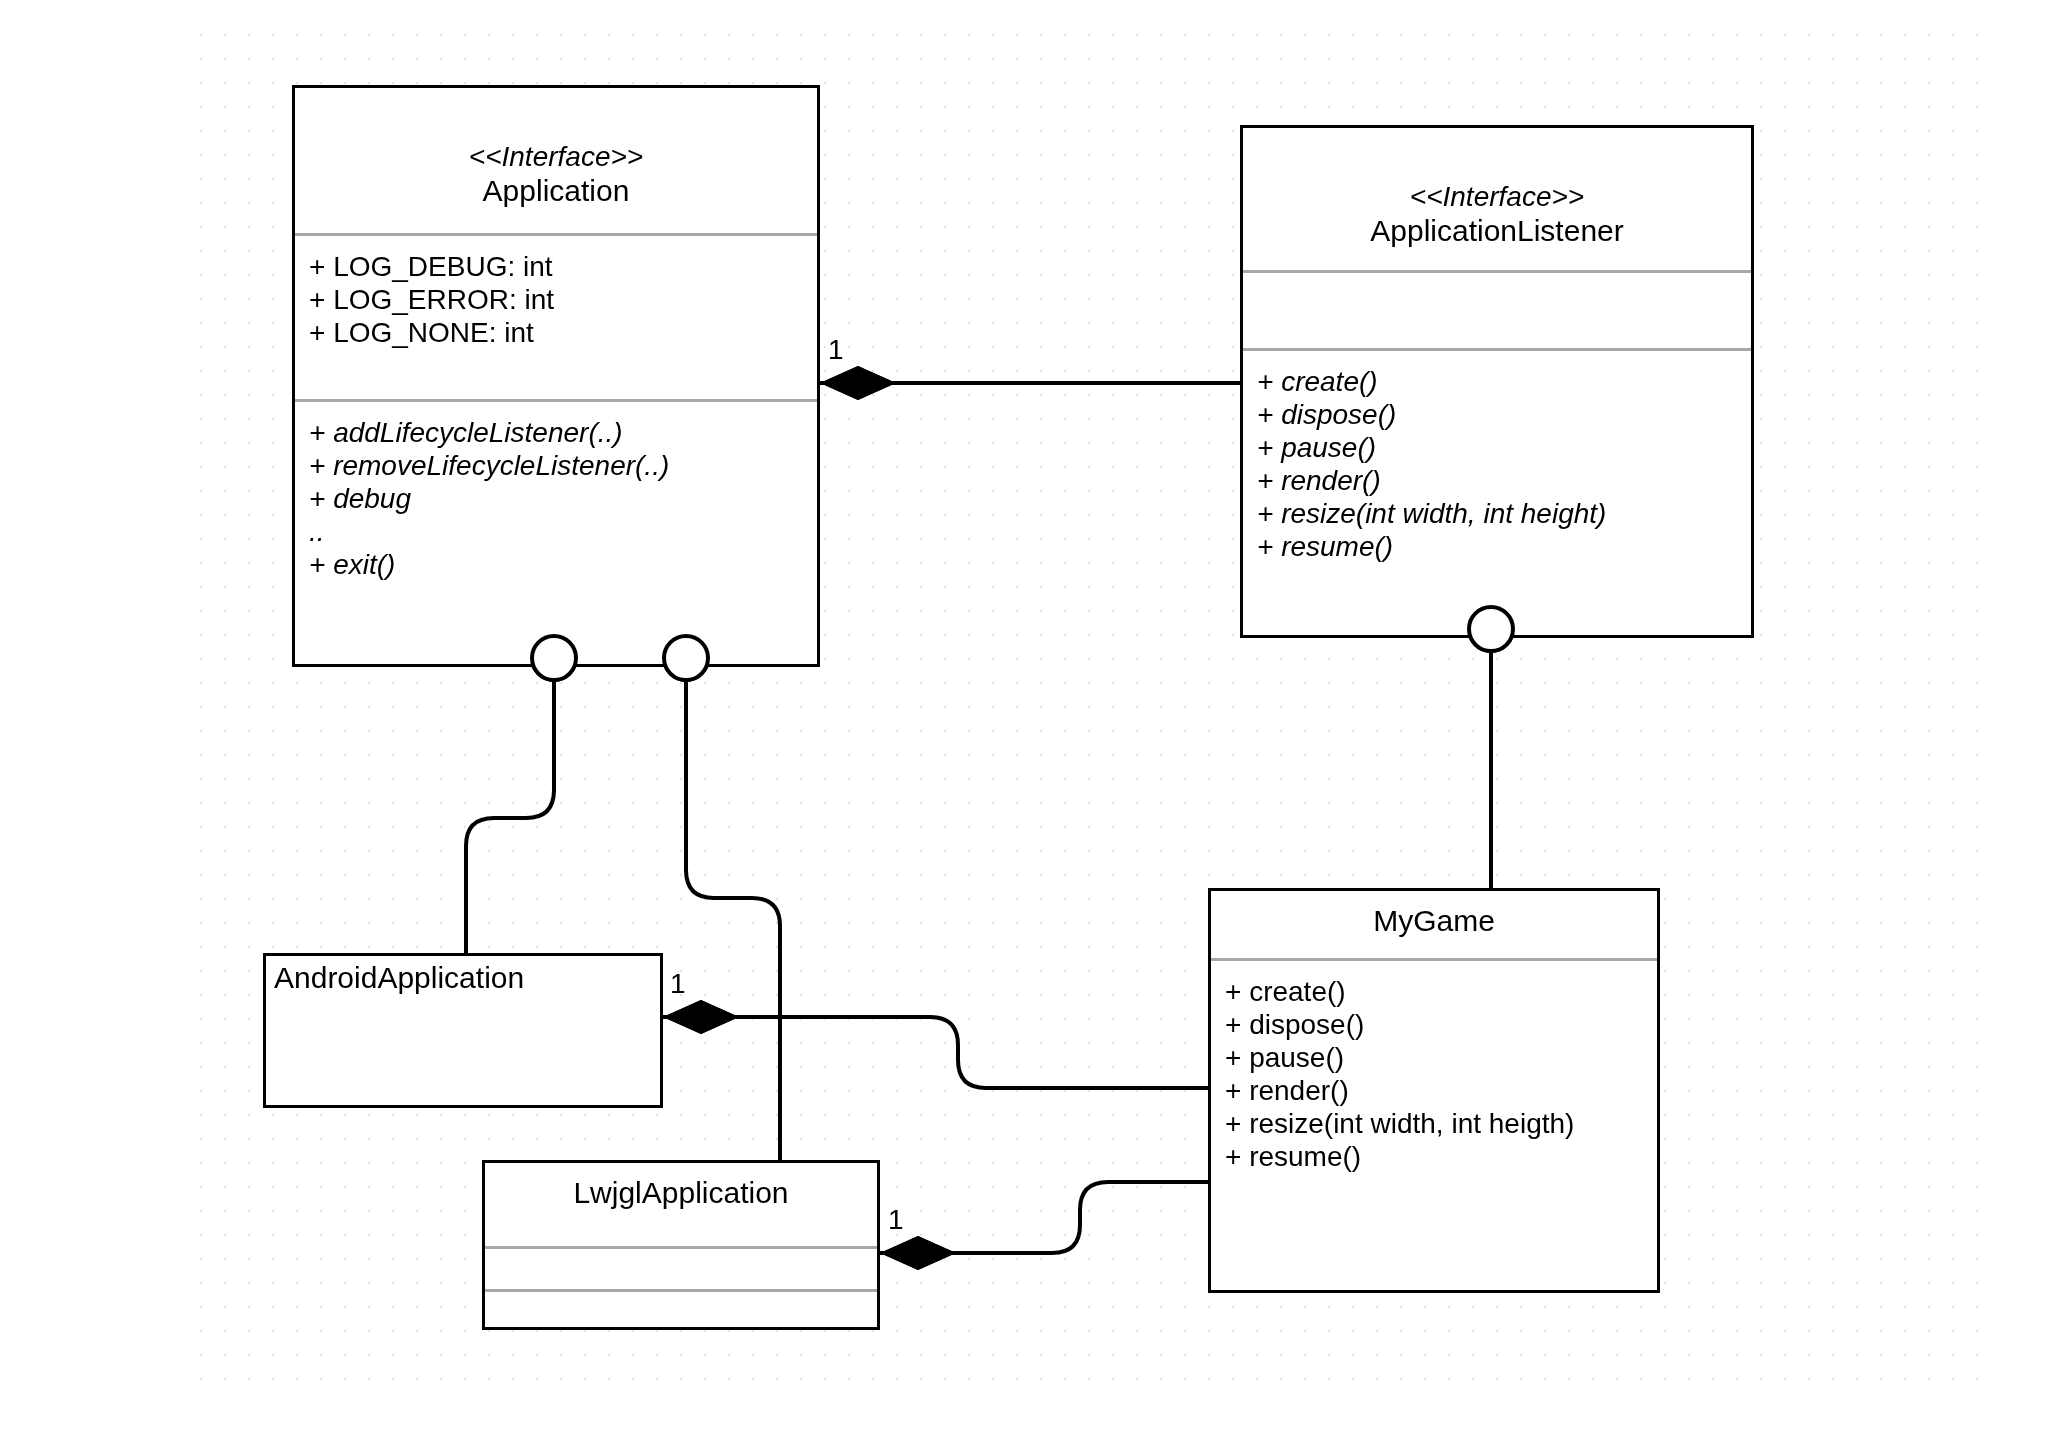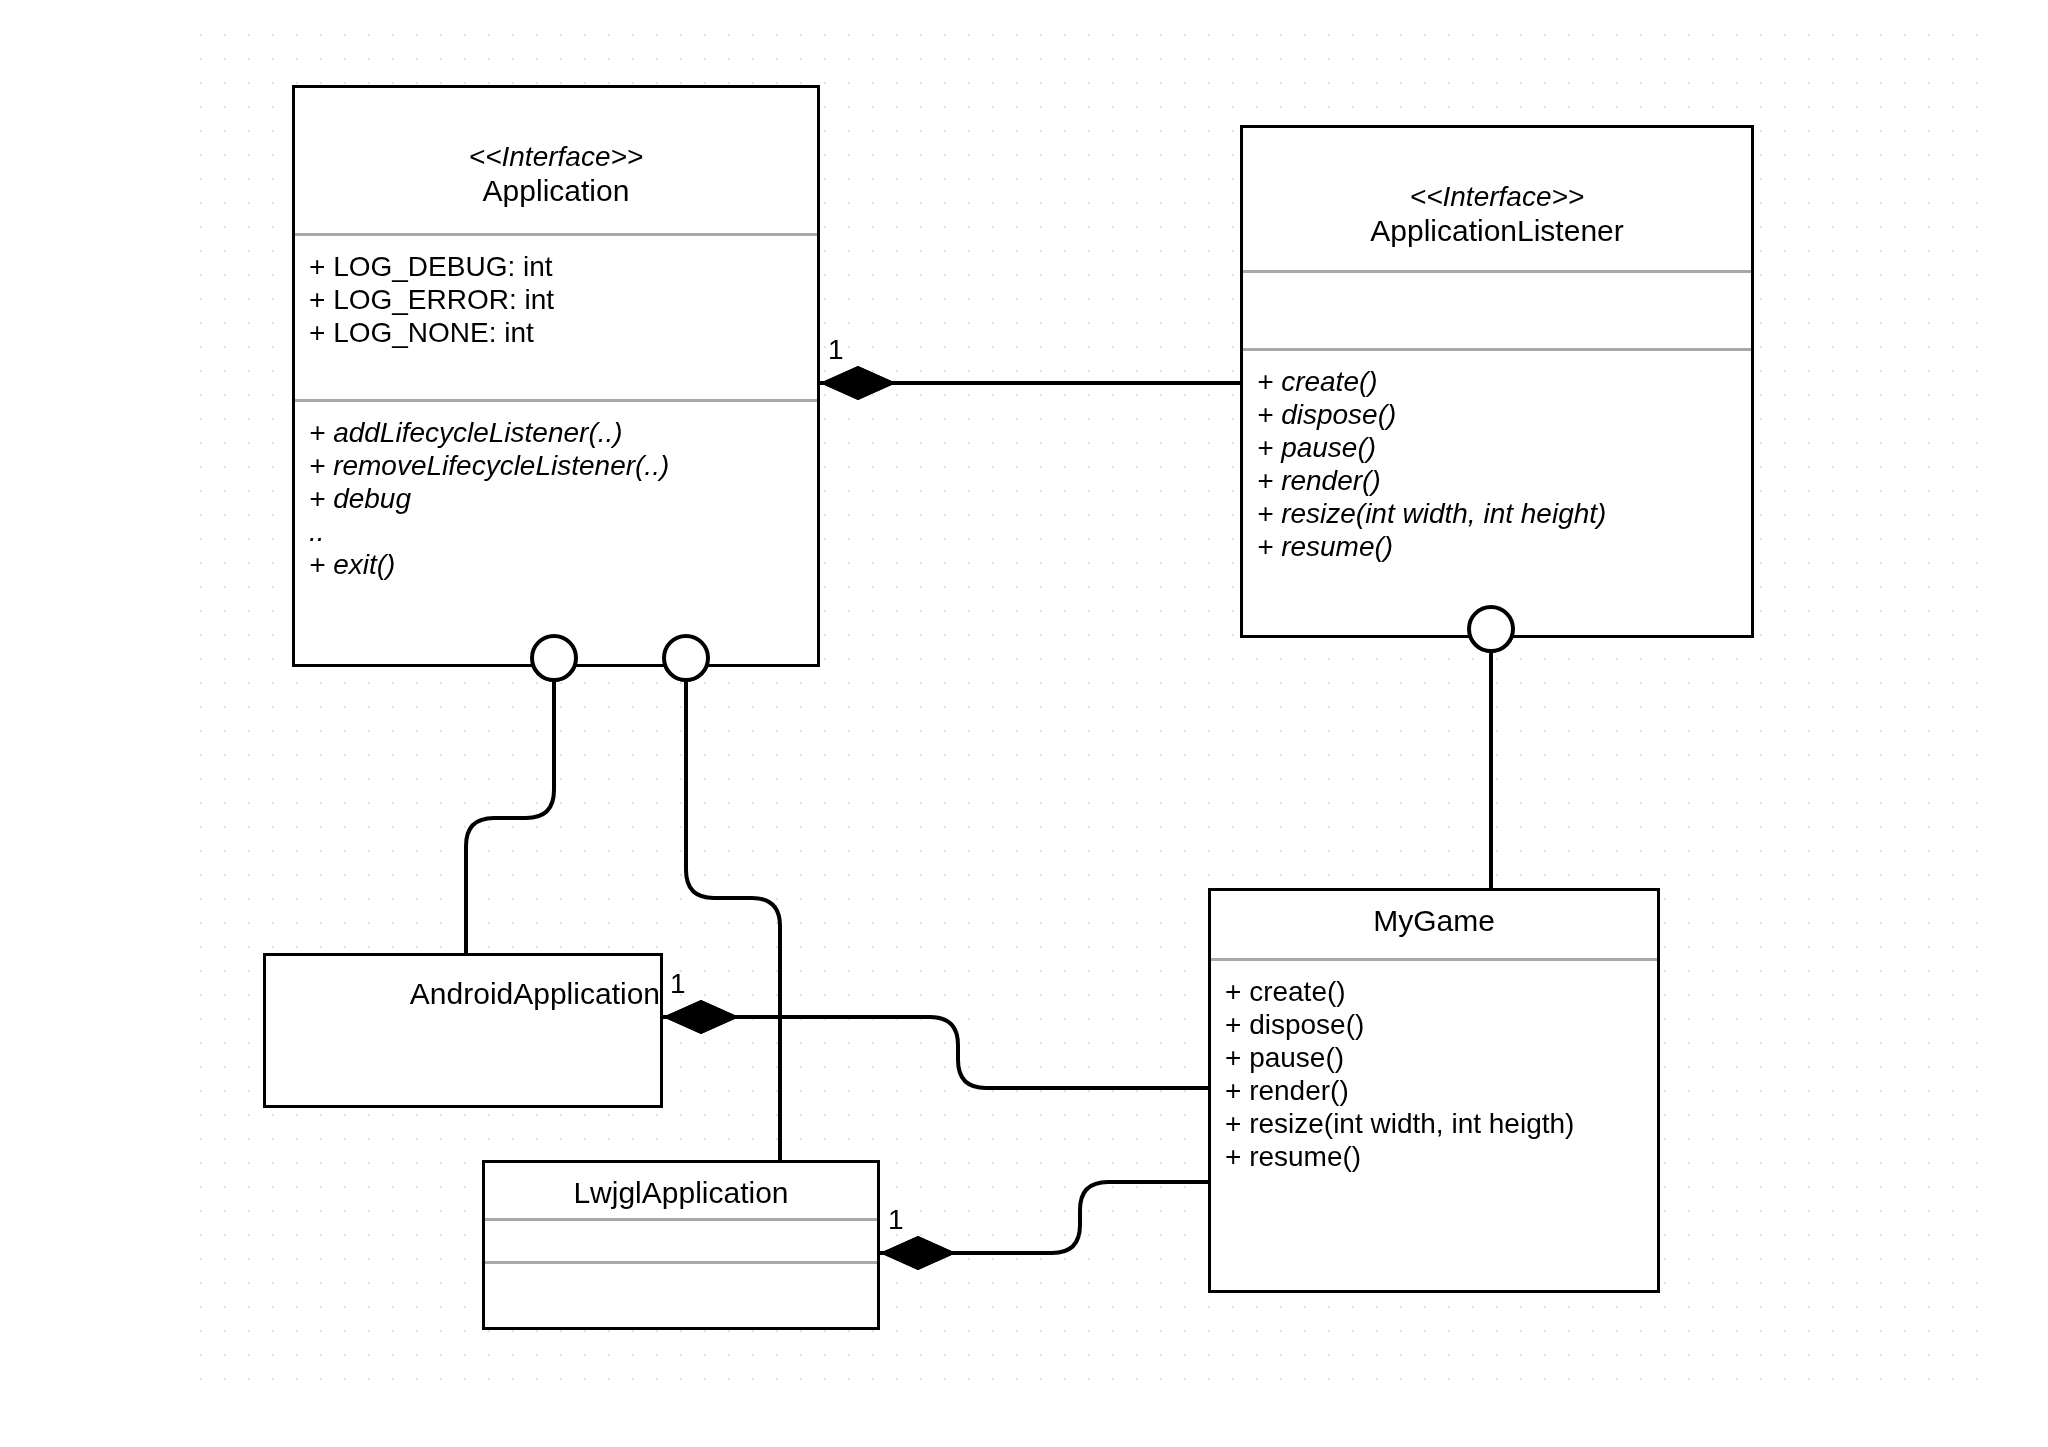--- a/index.html
+++ b/index.html
@@ -56,23 +56,23 @@
     margin-top: 39px;
   }
   .cls-name {
     text-align: center;
     font-weight: normal;
     font-size: 30px;
     color: #000;
     line-height: 1.2;
   }
   .cls-name.left-align {
-    text-align: right;
+    text-align: left;
     padding-left: 8px;
-    padding-top: 20px;
+    padding-top: 4px;
   }
   .cls-name.top-pad {
     padding-top: 12px;
     padding-bottom: 12px;
   }
   .member-list {
     list-style: none;
     margin: 0;
     padding: 14px 0 14px 14px;
   }
@@ -183,21 +183,21 @@
     </div>
   </div>
 
   <div class="uml-box" style="left:263px; top:953px; width:400px; height:155px;">
     <div class="compartment" style="height:100%;">
       <div class="cls-name left-align">AndroidApplication</div>
     </div>
   </div>
 
   <div class="uml-box" style="left:482px; top:1160px; width:398px; height:170px;">
-    <div class="compartment" style="height:55px;">
+    <div class="compartment" style="height:83px;">
       <div class="cls-name top-pad">LwjglApplication</div>
     </div>
     <div class="compartment" style="height:43px;"></div>
     <div class="compartment" style="height:52px;"></div>
   </div>
 
   <div class="uml-box" style="left:1208px; top:888px; width:452px; height:405px;">
     <div class="compartment" style="height:67px;">
       <div class="cls-name top-pad">MyGame</div>
     </div>

